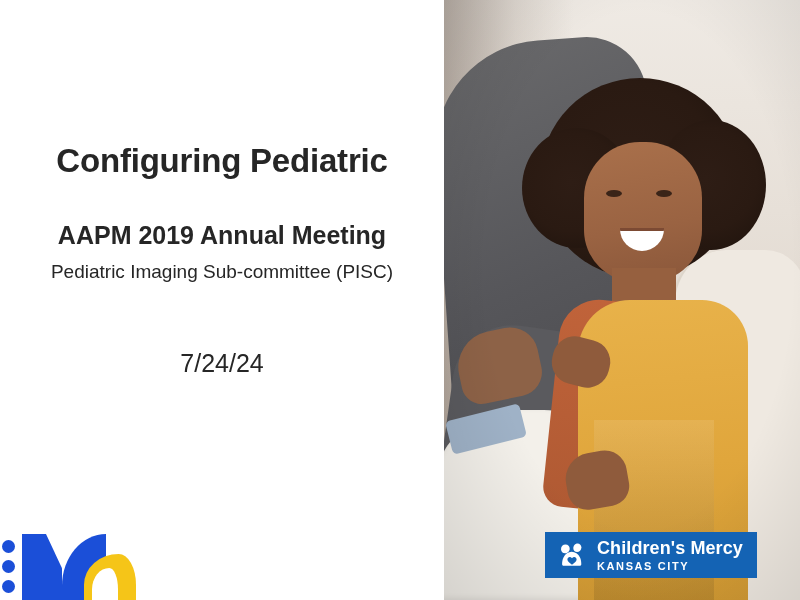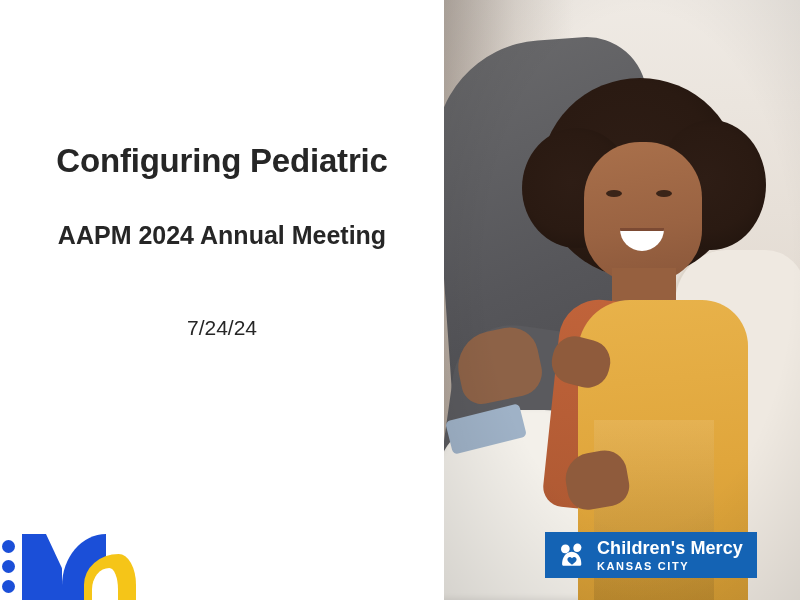--- a/index.html
+++ b/index.html
@@ -70,21 +70,21 @@
     text-align: center;
     color: #262626;
   }
   .presenter {
     font-size: 21px;
     font-weight: normal;
     color: #262626;
   }
   .date {
     margin-top: 14px;
-    font-size: 21px;
+    font-size: 25px;
     font-weight: normal;
     color: #262626;
   }
 
   
   .brand-mark {
     position: absolute;
     left: 0;
     bottom: 0;
     width: 140px;
@@ -380,21 +380,22 @@
 
 <div class="slide">
 
   <div class="text-col">
 
     <div class="title-block">
       <div class="title-line">Configuring Pediatric</div>
     </div>
 
     <div class="subtitle-block">
-      <div class="meeting">AAPM 2024 Annual Meeting</div>
+      <div class="meeting">AAPM 2019 Annual Meeting</div>
+      <div class="committee">Pediatric Imaging Sub-committee (PISC)</div>
     </div>
 
     <div class="presenter-block">
       <div class="date">7/24/24</div>
     </div>
   </div>
 
   <div class="brand-mark">
     <div class="dots">
       <div class="dot d1"></div>

